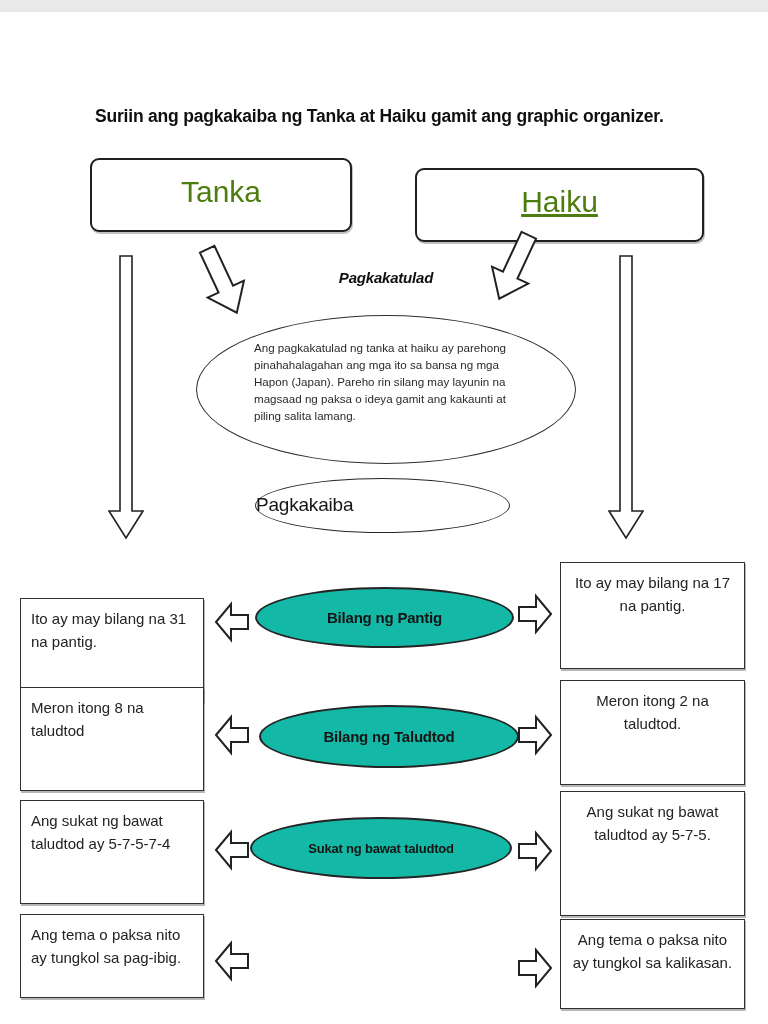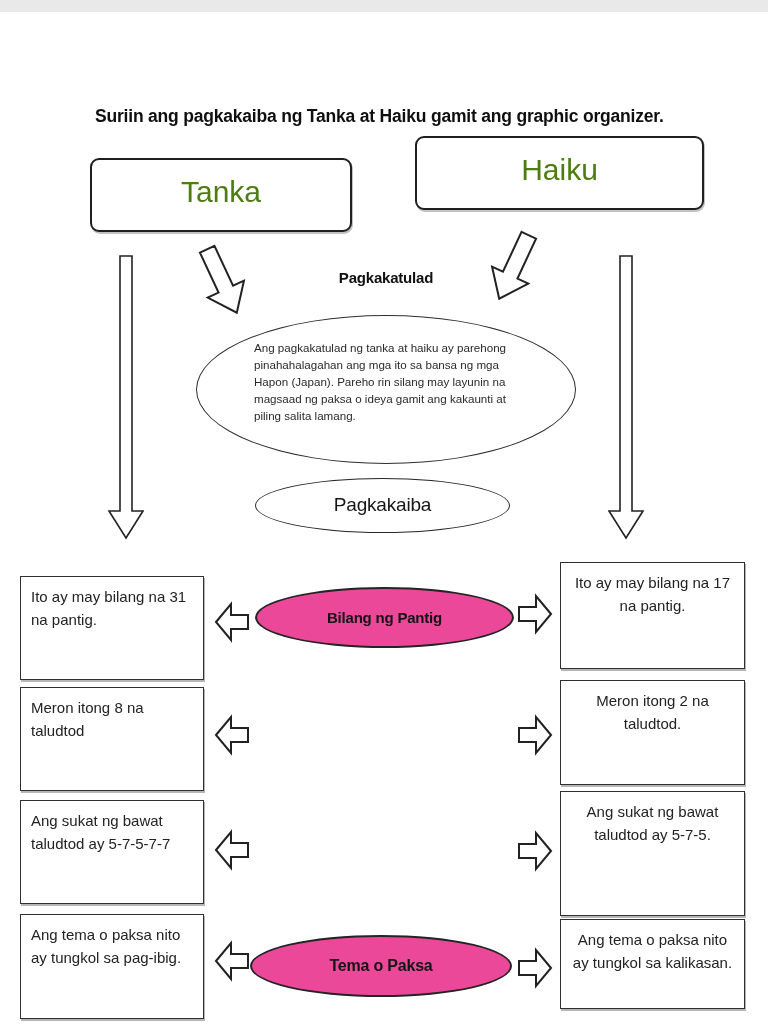--- a/index.html
+++ b/index.html
@@ -12,61 +12,61 @@
   .title{
     left:95px;top:94px;width:620px;
     font-size:17.5px;font-weight:bold;letter-spacing:-0.2px;color:#0f0f0f;
   }
   .topbox{
     border:2px solid #1f1f1f;border-radius:9px;background:#fff;
     display:flex;align-items:center;justify-content:center;
     font-size:30px;color:#4d7c0f;box-shadow:1px 2px 0 rgba(120,120,120,.45);
   }
   .tanka-box{left:90px;top:146px;width:258px;height:70px;}
-  .haiku-box{left:415px;top:124px;width:285px;height:70px;}
+  .haiku-box{left:415px;top:156px;width:285px;height:70px;text-decoration:underline;}
   .topbox span{margin-bottom:6px;}
   .sim-label{
     left:300px;top:257px;width:172px;text-align:center;
-    font-size:15px;font-weight:bold;color:#101010;letter-spacing:-0.2px;
+    font-size:15px;font-weight:bold;color:#101010;letter-spacing:-0.2px;font-style:italic;
   }
   .big-ellipse{
     left:196px;top:303px;width:378px;height:147px;
     border:1.7px solid #2e2e2e;border-radius:50%;background:#fff;
   }
   .big-ellipse-text{
     left:254px;top:327px;width:268px;
     font-size:11.6px;line-height:17px;color:#2a2a2a;
   }
   .diff-ellipse{
     left:255px;top:466px;width:253px;height:53px;
     border:1.6px solid #262626;border-radius:50%;background:#fff;
-    display:flex;align-items:center;justify-content:center;
+    display:flex;align-items:center;justify-content:flex-start;
     font-size:19px;color:#161616;letter-spacing:-0.2px;
   }
   .diff-ellipse span{margin-bottom:2px;}
   .vert-arrow{width:36px;height:285px;}
   .vert-arrow-left{left:108px;top:243px;}
   .vert-arrow-right{left:608px;top:243px;}
   .diag-arrow{width:44px;height:74px;}
   .diag-arrow-tanka{left:200px;top:232px;transform:rotate(-25deg);}
   .diag-arrow-haiku{left:492px;top:218px;transform:rotate(25deg);}
   .cellbox{
     background:#fff;border:1.6px solid #2f2f2f;
     box-shadow:1px 2px 0 rgba(110,110,110,.5);
     padding:8px 10px;box-sizing:border-box;
     font-size:15px;line-height:23px;color:#232323;
   }
   .lbox{left:20px;width:184px;}
   .rbox{left:560px;width:185px;text-align:center;}
-  .lbox0{top:564px;height:104px}.rbox0{top:550px;height:107px}
+  .lbox0{top:586px;height:104px}.rbox0{top:550px;height:107px}
   .lbox1{top:675px;height:104px}.rbox1{top:668px;height:105px}
   .lbox2{top:788px;height:104px}.rbox2{top:779px;height:125px}
-  .lbox3{top:902px;height:105px}.rbox3{top:907px;height:90px}
+  .lbox3{top:902px;height:84px}.rbox3{top:907px;height:90px}
   .rowell{
-    border:2px solid #242424;border-radius:50%;background:#ec4899;
+    border:2px solid #242424;border-radius:50%;background:#14b8a6;
     display:flex;align-items:center;justify-content:center;
     font-weight:bold;color:#141414;letter-spacing:-0.2px;text-align:center;
   }
   .ell0{left:255px;top:575px;width:255px;height:57px;font-size:15px;}
   .ell1{left:259px;top:693px;width:256px;height:59px;font-size:15px;}
   .ell2{left:250px;top:805px;width:258px;height:58px;font-size:13px;}
   .ell3{left:250px;top:923px;width:258px;height:58px;font-size:16px;}
   .sarrow{width:36px;height:46px;}
   .larrow{left:214px;}
   .rarrow{left:517px;}
@@ -142,57 +142,60 @@
   </div>
 
   <div class="abs cellbox lbox lbox1">
     <span>Meron itong 8 na taludtod</span>
   </div>
   <div class="abs sarrow larrow la1">
     <svg width="36" height="46" viewBox="0 0 36 46">
       <polygon points="2,23 17,5 17,16 34,16 34,30 17,30 17,41" fill="#ffffff" stroke="#222222" stroke-width="2"></polygon>
     </svg>
   </div>
+  <div class="abs rowell ell1">
+    <span>Bilang ng Taludtod</span>
+  </div>
   <div class="abs sarrow rarrow ra1">
     <svg width="36" height="46" viewBox="0 0 36 46">
       <polygon points="34,23 19,5 19,16 2,16 2,30 19,30 19,41" fill="#ffffff" stroke="#222222" stroke-width="2"></polygon>
     </svg>
   </div>
   <div class="abs cellbox rbox rbox1">
     <span>Meron itong 2 na taludtod.</span>
   </div>
 
   <div class="abs cellbox lbox lbox2">
-    <span>Ang sukat ng bawat taludtod ay 5-7-5-7-7</span>
+    <span>Ang sukat ng bawat taludtod ay 5-7-5-7-4</span>
   </div>
   <div class="abs sarrow larrow la2">
     <svg width="36" height="46" viewBox="0 0 36 46">
       <polygon points="2,23 17,5 17,16 34,16 34,30 17,30 17,41" fill="#ffffff" stroke="#222222" stroke-width="2"></polygon>
     </svg>
+  </div>
+  <div class="abs rowell ell2">
+    <span>Sukat ng bawat taludtod</span>
   </div>
   <div class="abs sarrow rarrow ra2">
     <svg width="36" height="46" viewBox="0 0 36 46">
       <polygon points="34,23 19,5 19,16 2,16 2,30 19,30 19,41" fill="#ffffff" stroke="#222222" stroke-width="2"></polygon>
     </svg>
   </div>
   <div class="abs cellbox rbox rbox2">
     <span>Ang sukat ng bawat taludtod ay 5-7-5.</span>
   </div>
 
   <div class="abs cellbox lbox lbox3">
     <span>Ang tema o paksa nito ay tungkol sa pag-ibig.</span>
   </div>
   <div class="abs sarrow larrow la3">
     <svg width="36" height="46" viewBox="0 0 36 46">
       <polygon points="2,23 17,5 17,16 34,16 34,30 17,30 17,41" fill="#ffffff" stroke="#222222" stroke-width="2"></polygon>
     </svg>
   </div>
-  <div class="abs rowell ell3">
-    <span>Tema o Paksa</span>
-  </div>
   <div class="abs sarrow rarrow ra3">
     <svg width="36" height="46" viewBox="0 0 36 46">
       <polygon points="34,23 19,5 19,16 2,16 2,30 19,30 19,41" fill="#ffffff" stroke="#222222" stroke-width="2"></polygon>
     </svg>
   </div>
   <div class="abs cellbox rbox rbox3">
     <span>Ang tema o paksa nito ay tungkol sa kalikasan.</span>
   </div>
 
 </div>

